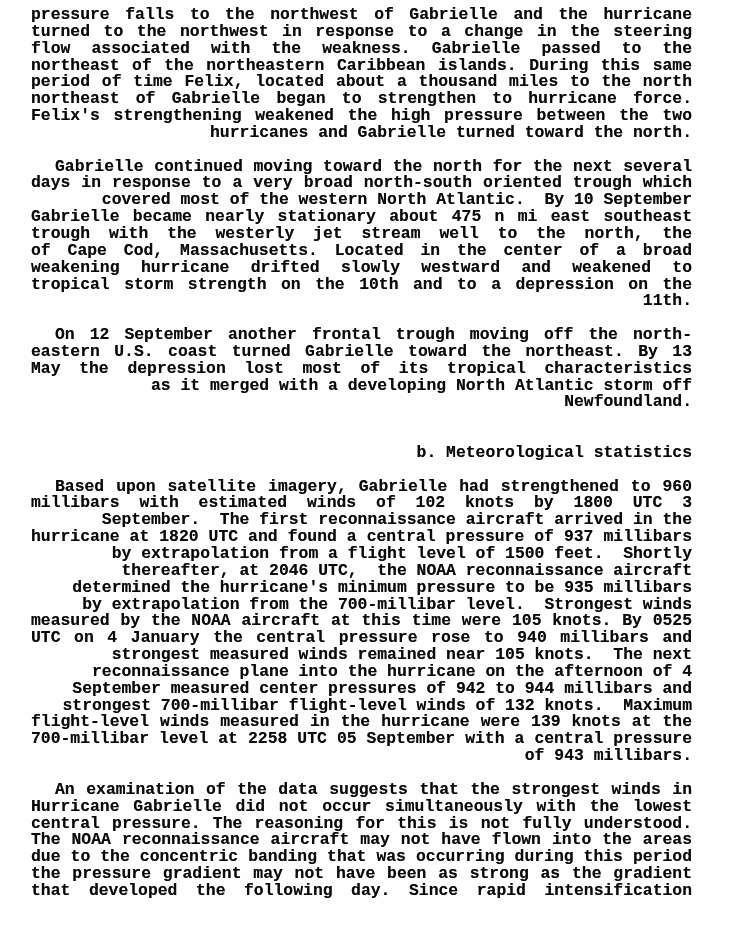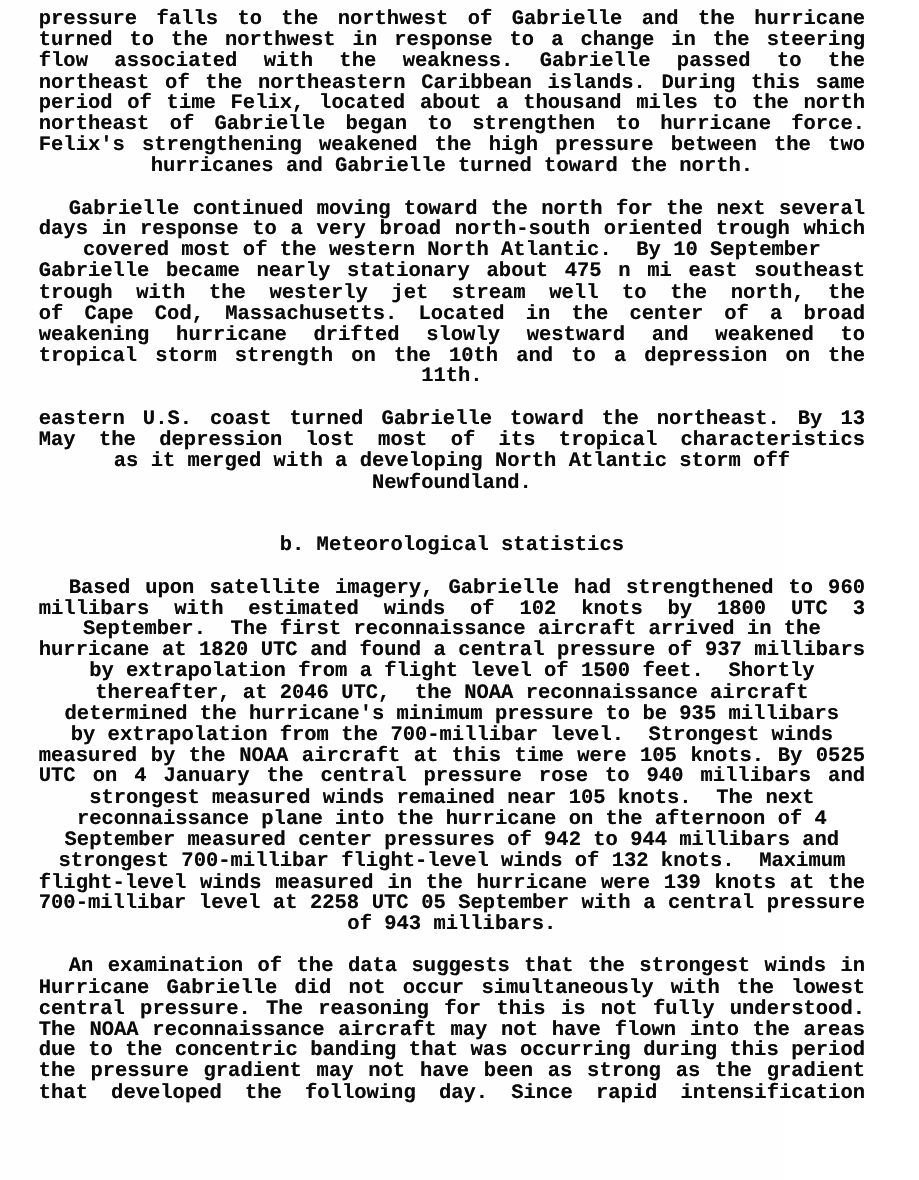--- a/index.html
+++ b/index.html
@@ -26,21 +26,21 @@
     font-family: "Liberation Mono", "DejaVu Sans Mono", monospace;
     font-size: 16.4px;
     font-weight: 700;
     line-height: 16.85px;
     color: #0a0a0a;
     text-shadow: 0 0 0.5px rgba(0,0,0,0.55);
   }
   .para { }
   .line {
     white-space: pre-wrap;
-    text-align: center;
+    text-align: right;
   }
   .line.j {
     white-space: normal;
     text-align: justify;
     text-align-last: justify;
   }
   .line.indent {
     padding-left: 24px;
   }
   .heading {
@@ -67,20 +67,21 @@
         <div class="line j">days in response to a very broad north-south oriented trough which</div>
         <div class="line">covered most of the western North Atlantic.  By 10 September</div>
         <div class="line j">Gabrielle became nearly stationary about 475 n mi east southeast</div>
         <div class="line j">trough with the westerly jet stream well to the north, the</div>
         <div class="line j">of Cape Cod, Massachusetts.  Located in the center of a broad</div>
         <div class="line j">weakening hurricane drifted slowly westward and weakened to</div>
         <div class="line j">tropical storm strength on the 10th and to a depression on the</div>
         <div class="line">11th.</div>
       </div>
       <div class="para" style="margin-top: 16.85px;">
+        <div class="line j indent">On 12 September another frontal trough moving off the north-</div>
         <div class="line j">eastern U.S. coast turned Gabrielle toward the northeast.  By 13</div>
         <div class="line j">May the depression lost most of its tropical characteristics</div>
         <div class="line">as it merged with a developing North Atlantic storm off</div>
         <div class="line">Newfoundland.</div>
       </div>
       <div class="line heading" style="margin-top: 33.7px;">b. Meteorological statistics</div>
       <div class="para" style="margin-top: 16.85px;">
         <div class="line j indent">Based upon satellite imagery, Gabrielle had strengthened to 960</div>
         <div class="line j">millibars with estimated winds of 102 knots by 1800 UTC 3</div>
         <div class="line">September.  The first reconnaissance aircraft arrived in the</div>

